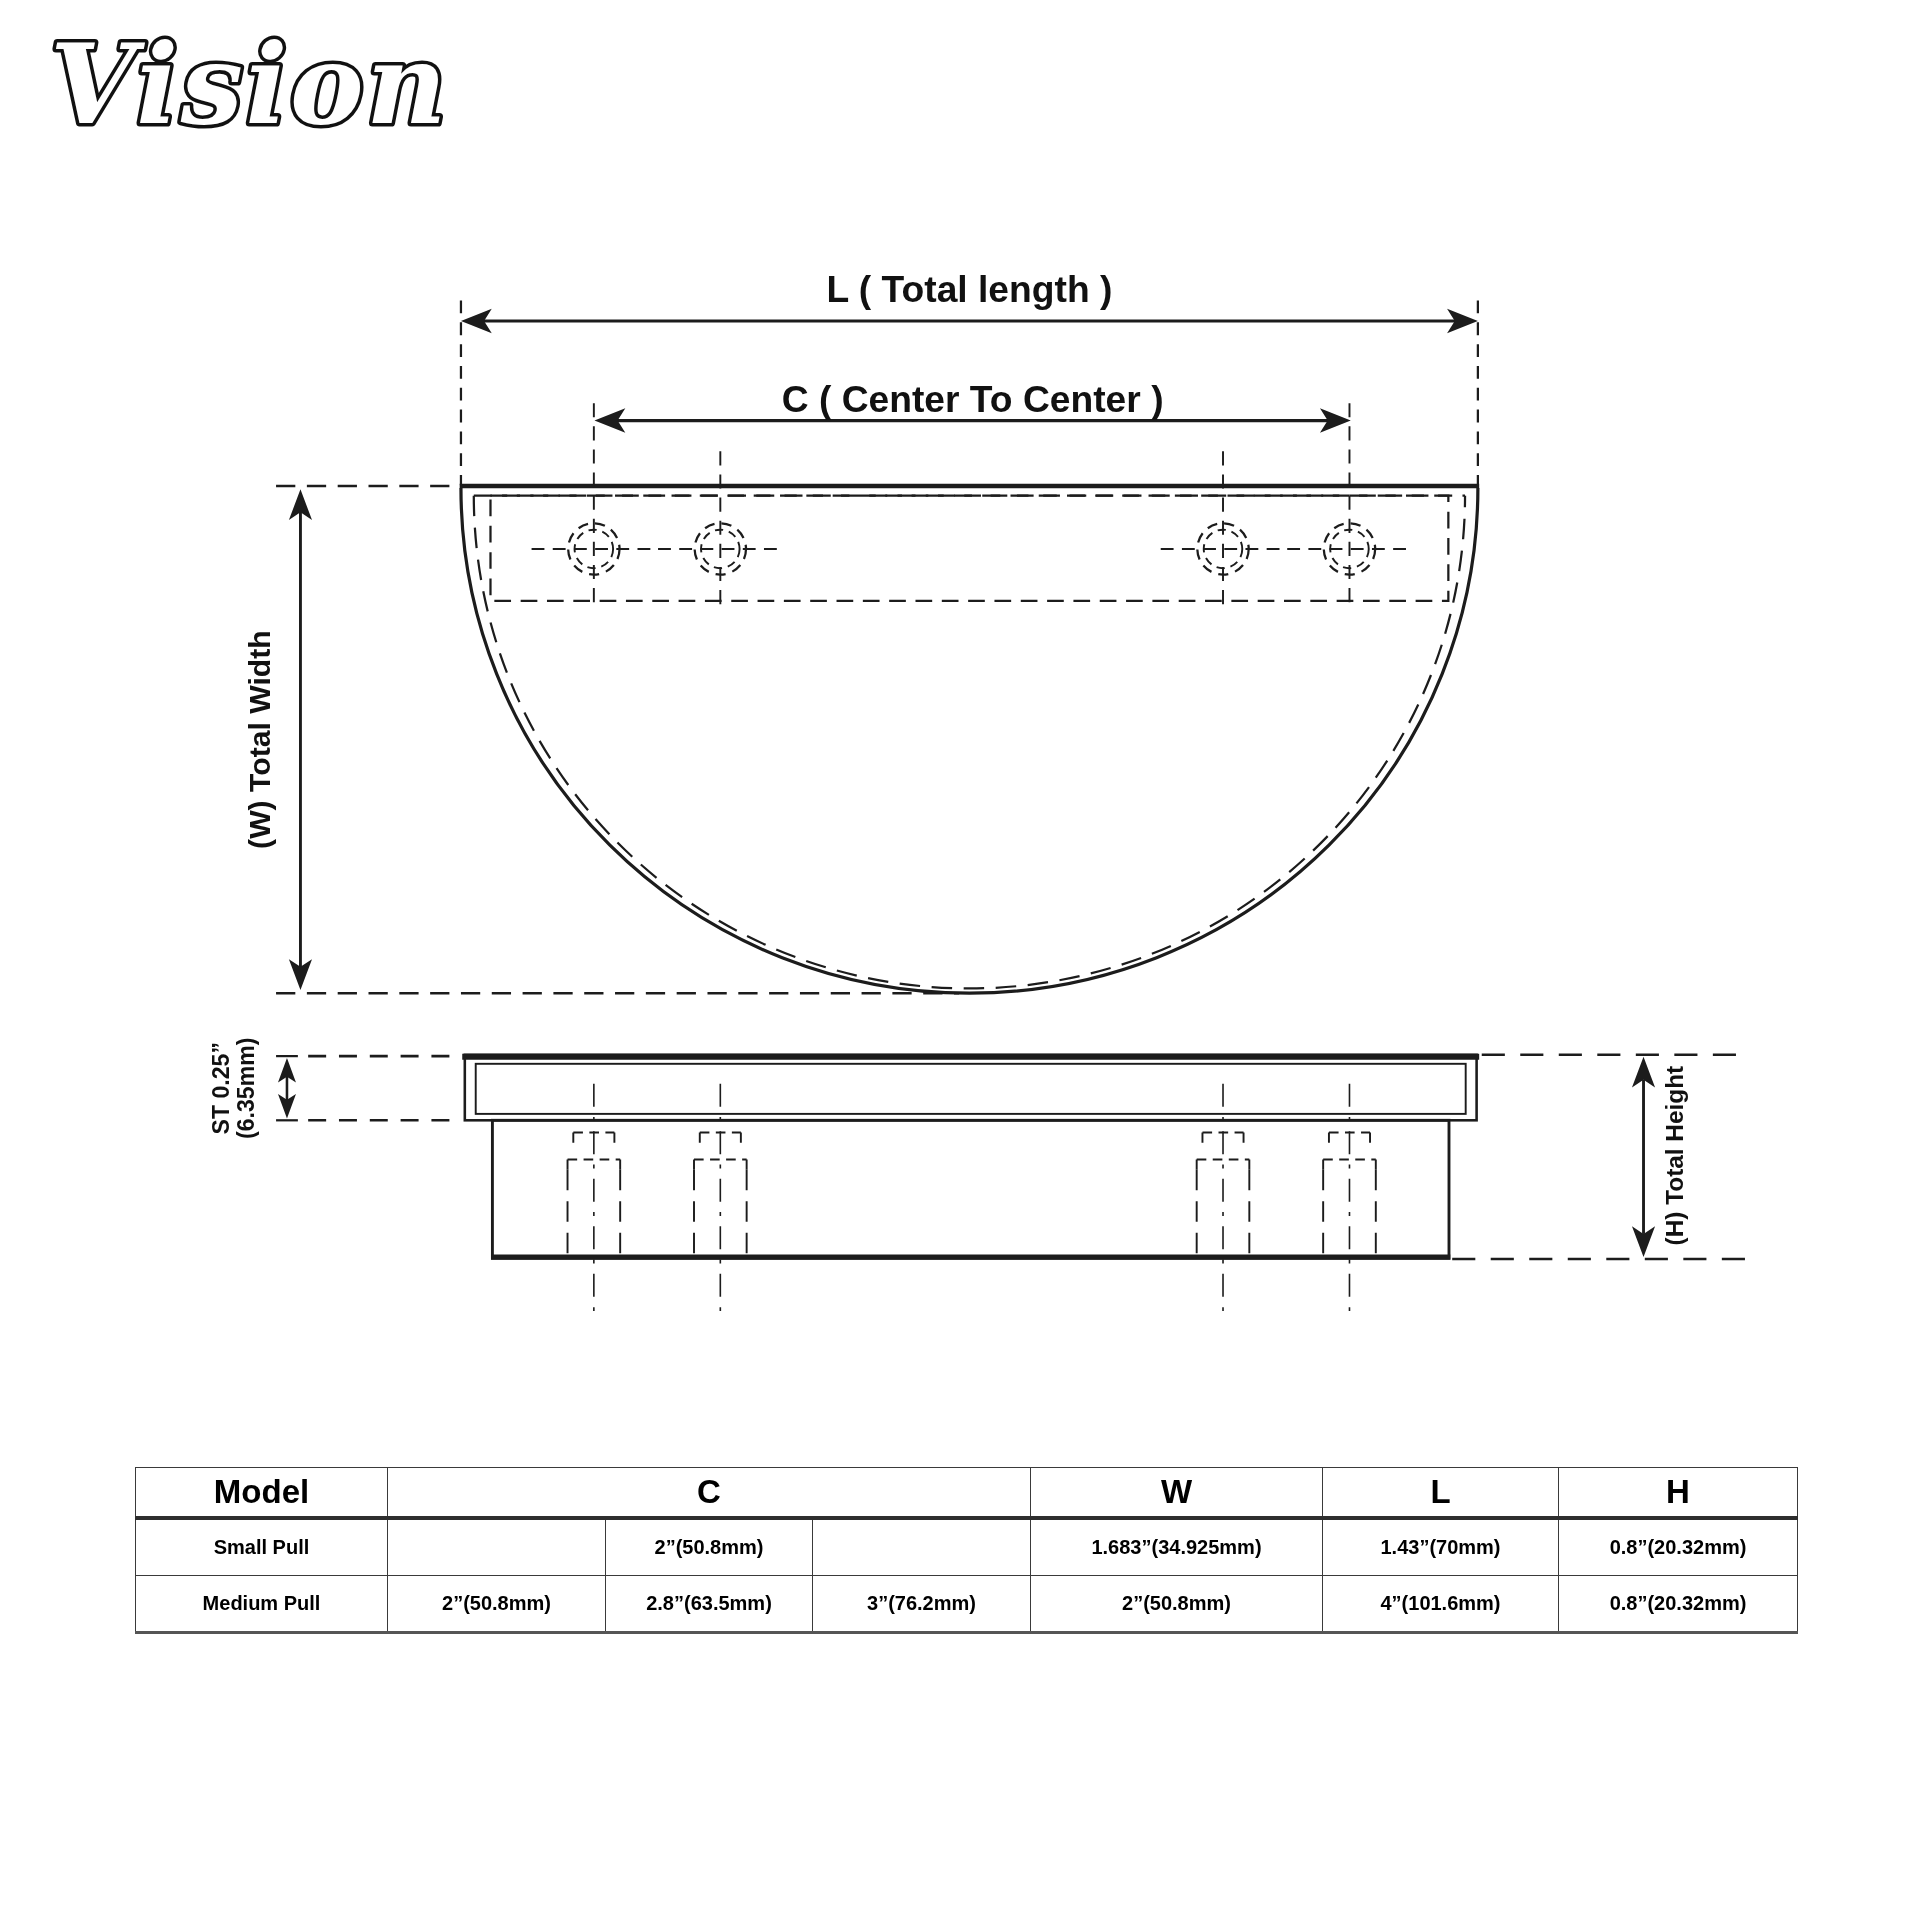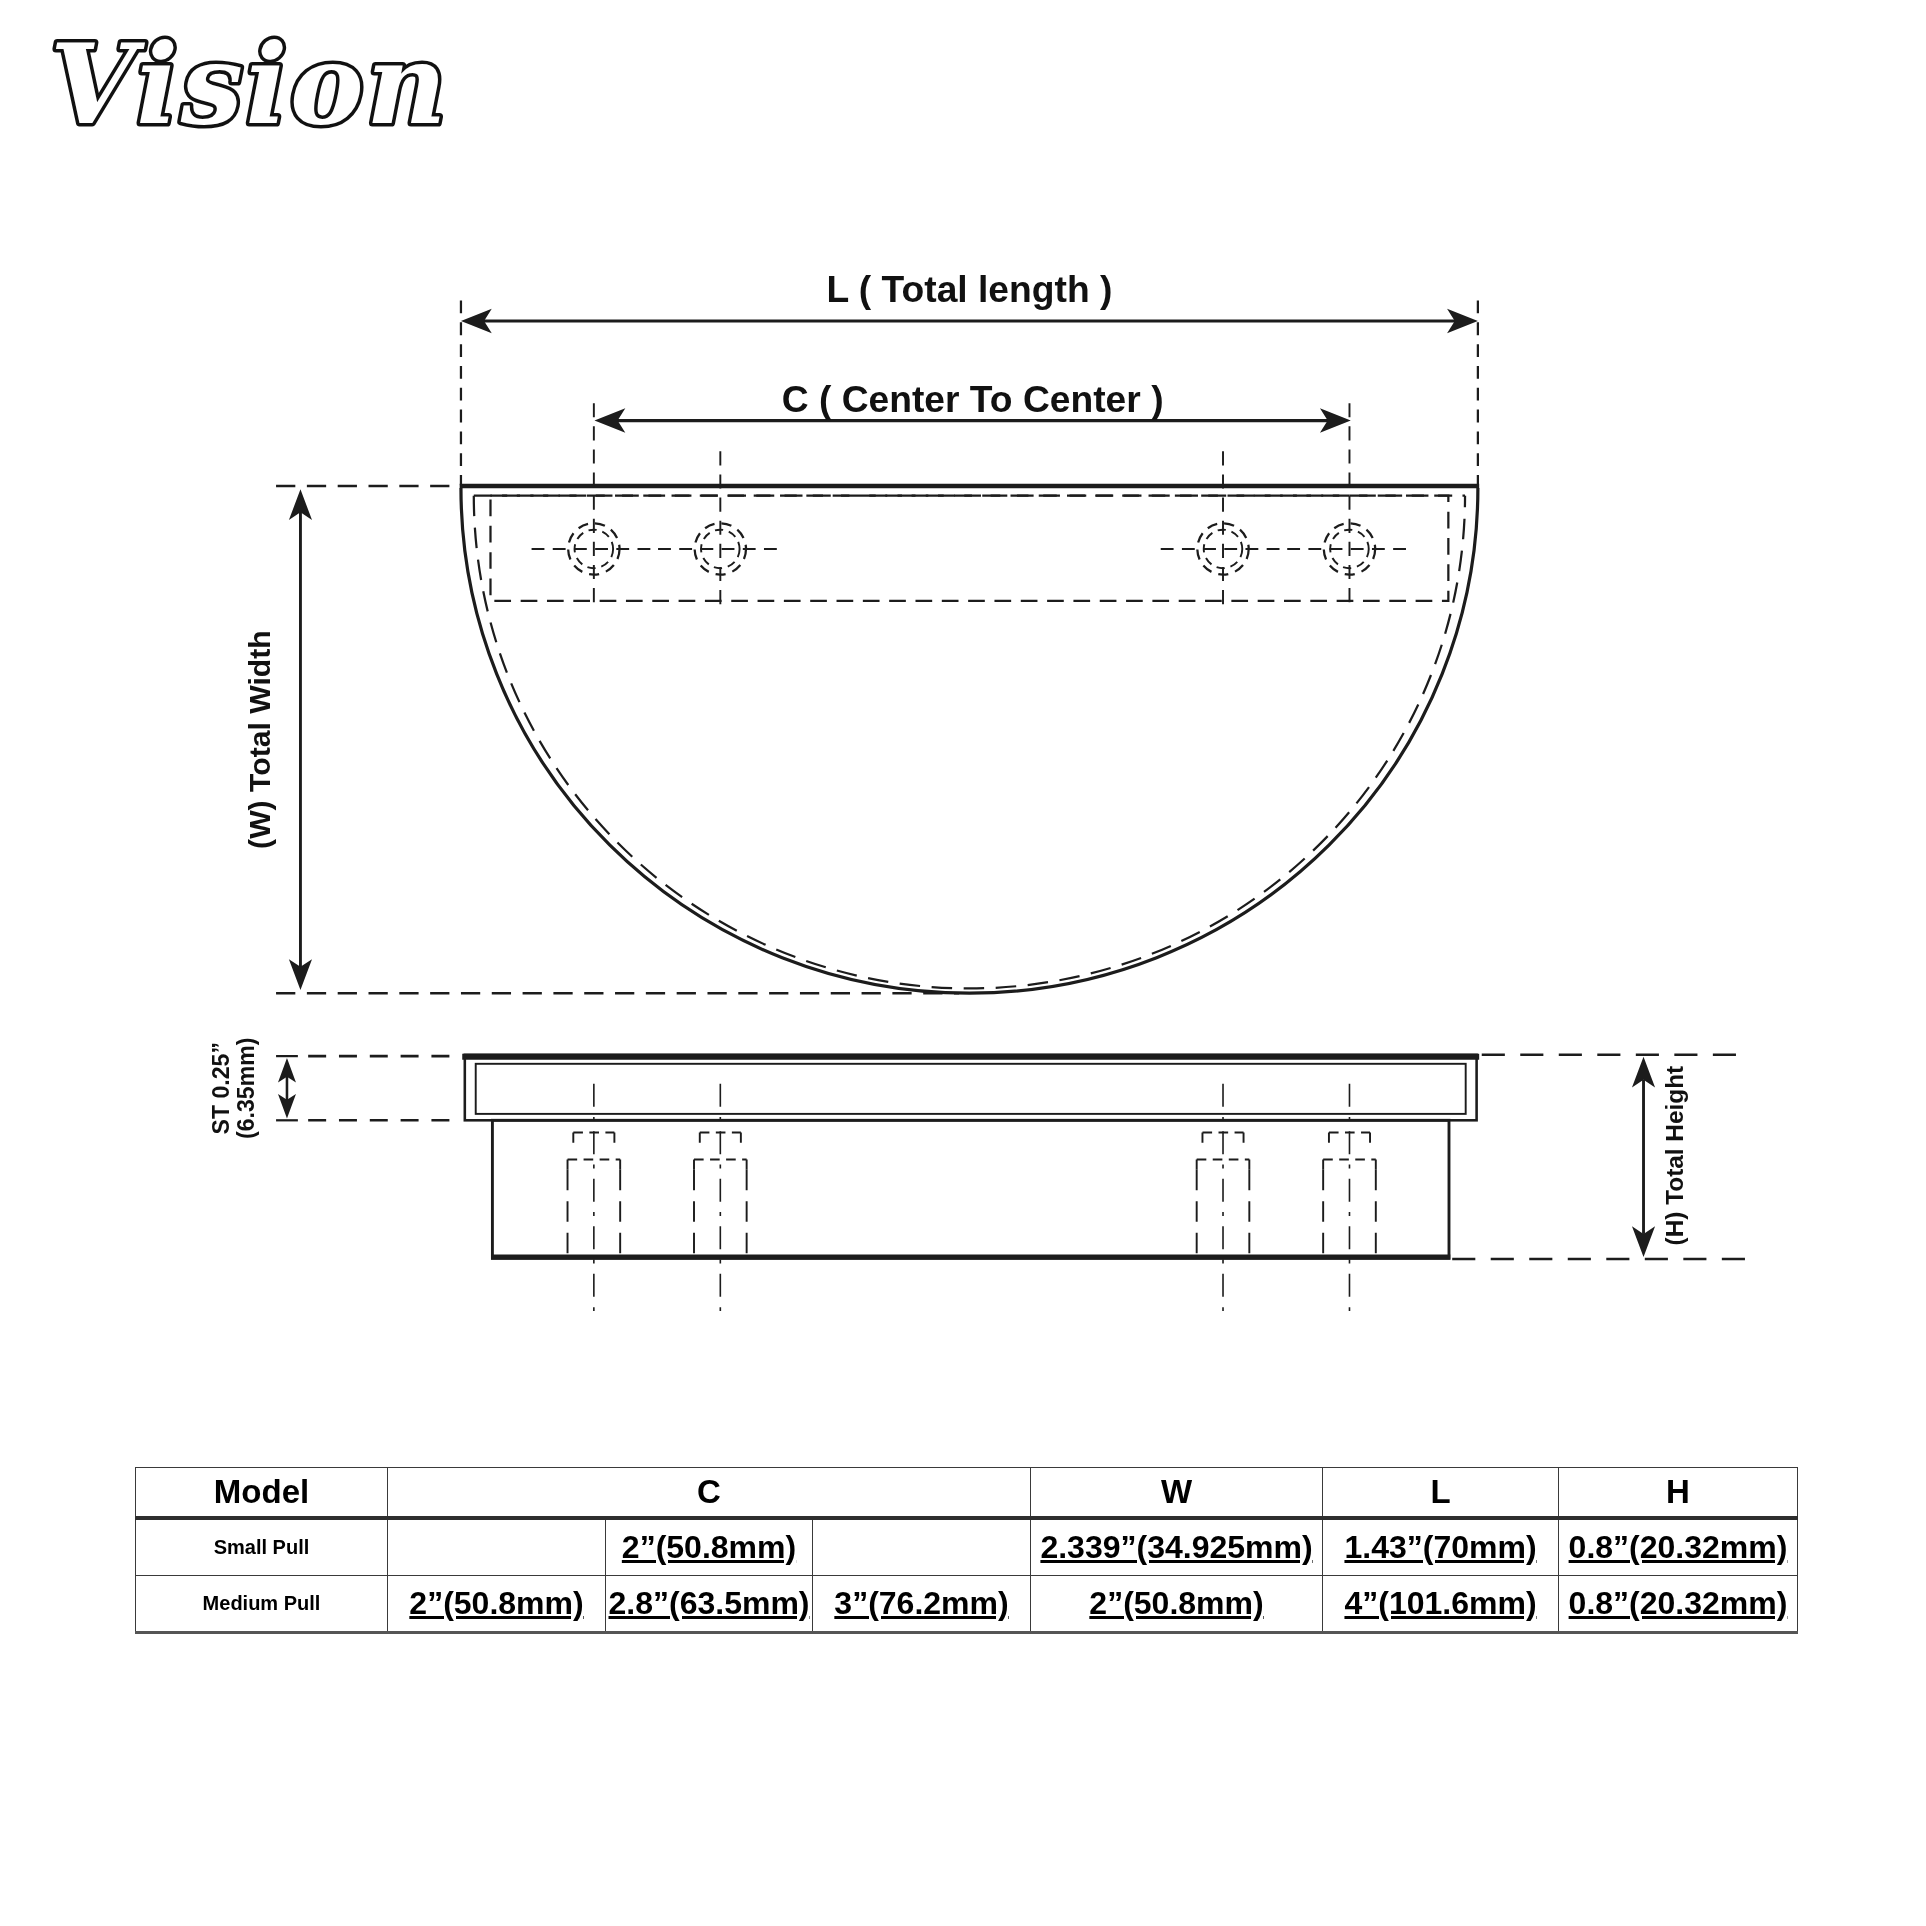--- a/index.html
+++ b/index.html
@@ -7,21 +7,21 @@
   #drawing{position:absolute;left:0;top:0;}
   .dimtext{font-weight:bold;fill:#111;font-family:"Liberation Sans",sans-serif;}
   
   #spec-table{position:absolute;left:135px;top:1467px;}
   table.spec{border-collapse:collapse;table-layout:fixed;width:1662px;background:#fff;border-radius:30px;}
   table.spec th,table.spec td{
     border:1.9px solid #3a3a3a;text-align:center;vertical-align:middle;
     color:#000;font-weight:bold;padding:0;overflow:hidden;white-space:nowrap;
   }
   table.spec thead th{height:48px;font-size:33px;border-bottom:4.5px solid #2e2e2e;}
-  table.spec tbody td{height:55px;font-size:32px;text-decoration:underline;}
+  table.spec tbody td{height:55px;font-size:20px;}
   table.spec tbody th{height:55px;font-size:20px;}
   table.spec{border-bottom:3.9px solid #555;}
 </style>
 </head>
 <body>
 
 <svg id="drawing" width="1926" height="1467" viewBox="0 0 3000 2285">
 
   <text x="78" y="192" font-size="172" font-weight="bold" font-style="italic" font-family="DejaVu Serif, serif" fill="#ffffff" stroke="#111111" stroke-width="11" stroke-linejoin="round" paint-order="stroke" letter-spacing="4">Vision</text>
 
@@ -182,21 +182,21 @@
         <th>L</th>
         <th>H</th>
       </tr>
     </thead>
     <tbody>
       <tr>
         <th>Small Pull</th>
         <td></td>
         <td>2”(50.8mm)</td>
         <td></td>
-        <td>2.339”(34.925mm)</td>
+        <td>1.683”(34.925mm)</td>
         <td>1.43”(70mm)</td>
         <td>0.8”(20.32mm)</td>
       </tr>
       <tr>
         <th>Medium Pull</th>
         <td>2”(50.8mm)</td>
         <td>2.8”(63.5mm)</td>
         <td>3”(76.2mm)</td>
         <td>2”(50.8mm)</td>
         <td>4”(101.6mm)</td>

